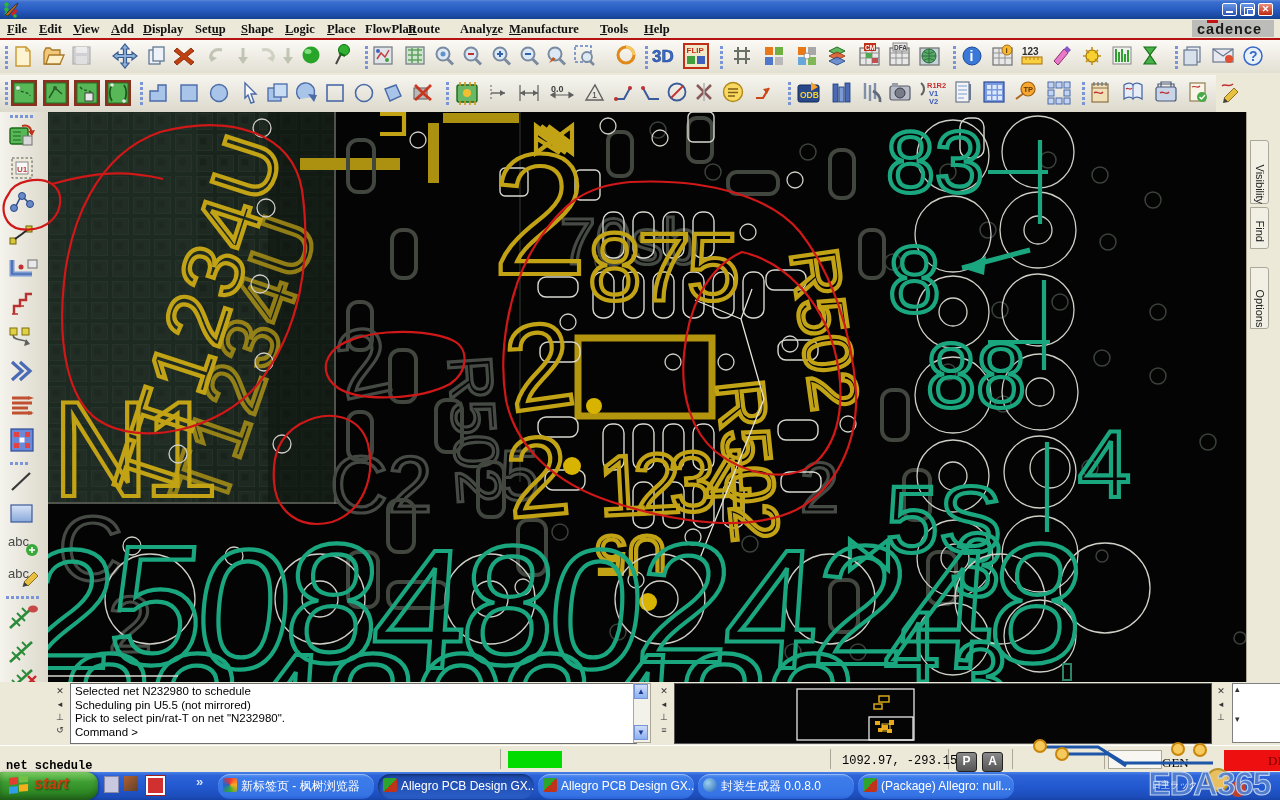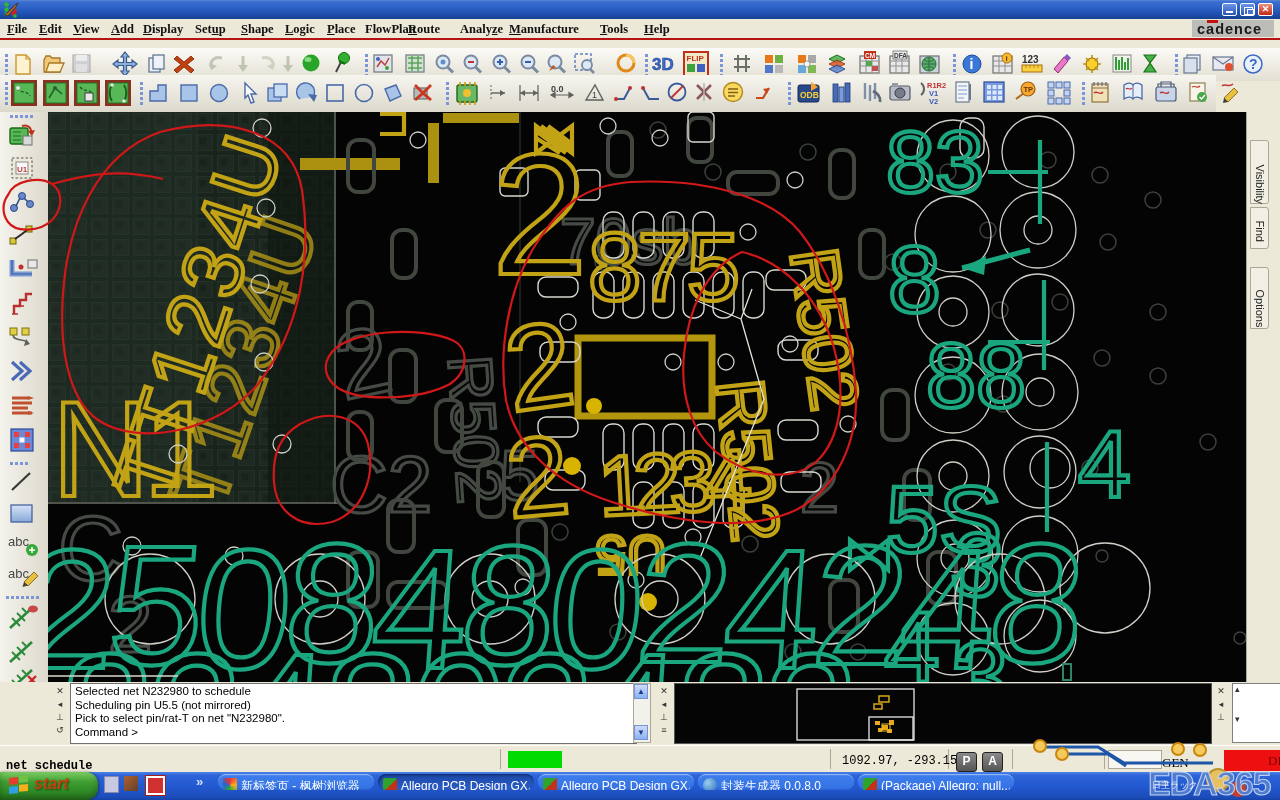--- a/index.html
+++ b/index.html
@@ -5,33 +5,33 @@
 .abs{position:absolute;}
 #titlebar{left:0;top:0;width:1280px;height:19px;background:linear-gradient(180deg,#5a86d7 0%,#3a6fd0 10%,#2b5fc4 45%,#1e4fae 75%,#15418f 100%);}
 #titletxt{left:22px;top:2px;color:#fff;font-family:"Liberation Serif",serif;font-weight:bold;font-size:13px;letter-spacing:0.6px;white-space:nowrap;}
 .wbtn{top:3px;width:15px;height:13px;border-radius:2px;border:1px solid #fff;box-sizing:border-box;font-size:9px;color:#fff;text-align:center;line-height:11px;}
 #menubar{left:0;top:19px;width:1160px;height:19px;background:#ece9d8;}
 .mi{position:absolute;top:3px;font-family:"Liberation Serif",serif;font-weight:bold;font-size:12.5px;color:#111;}
 .mi u{text-decoration-thickness:1px;}
 #cadlogo{left:1192px;top:20px;width:82px;height:17px;background:#bcbcb8;}
 #cadtxt{left:1197px;top:21px;font-family:"Liberation Sans",sans-serif;font-weight:bold;font-size:14.5px;color:#1a1a1a;letter-spacing:1px;}
 #redline{left:0;top:38px;width:1280px;height:2px;background:#b51212;}
-#tb1{left:0;top:48px;width:1280px;height:33px;background:linear-gradient(180deg,#fbfaf6,#e2dfd2);}
+#tb1{left:0;top:40px;width:1280px;height:33px;background:linear-gradient(180deg,#fbfaf6,#e2dfd2);}
 #tb2{left:0;top:75px;width:1216px;height:37px;background:linear-gradient(180deg,#f6f5ef,#dcd9cc);}
 #leftbar{left:0;top:112px;width:48px;height:570px;background:linear-gradient(90deg,#f4f3ec,#ddd9cc);}
 #canvas{left:48px;top:112px;width:1198px;height:570px;background:#040404;}
 #righttabs{left:1246px;top:112px;width:34px;height:570px;background:#ece9d8;border-left:1px solid #aca899;}
 .vtab{position:absolute;left:3px;width:17px;background:#f2f0e4;border:1px solid #aca899;border-radius:0 3px 3px 0;}
 .vtab span{display:block;transform:rotate(90deg);transform-origin:center;font-size:11px;color:#222;white-space:nowrap;}
 #console{left:0;top:682px;width:1280px;height:63px;background:#ece9d8;}
 #statusbar{left:0;top:745px;width:1280px;height:27px;background:#ece9d8;border-top:1px solid #fff;}
 #taskbar{left:0;top:772px;width:1280px;height:28px;background:linear-gradient(180deg,#4b83e8 0%,#2e64d8 12%,#2258cf 55%,#1c4cb8 90%,#1643a8 100%);}
 #startbtn{left:0;top:772px;width:98px;height:28px;border-radius:0 12px 12px 0;background:linear-gradient(180deg,#7ecf64 0%,#3f9e33 35%,#2f8b25 70%,#27751e 100%);box-shadow:inset 0 -3px 6px rgba(0,0,0,.25),1px 0 3px rgba(0,0,0,.4);}
 #starttxt{left:34px;top:775px;color:#c2410c;font-style:italic;font-weight:bold;font-size:16px;text-shadow:1px 1px 2px rgba(0,0,0,.5);}
-.taskbtn{position:absolute;top:2px;width:156px;height:16px;border-radius:12px;background:linear-gradient(180deg,#5f96f2 0%,#3d7cea 15%,#3674e6 85%,#2a62d4 100%);box-shadow:inset 0 1px 0 rgba(255,255,255,.35);color:#fff;font-size:12px;line-height:24px;white-space:nowrap;overflow:hidden;}
+.taskbtn{position:absolute;top:2px;width:156px;height:25px;border-radius:12px;background:linear-gradient(180deg,#5f96f2 0%,#3d7cea 15%,#3674e6 85%,#2a62d4 100%);box-shadow:inset 0 1px 0 rgba(255,255,255,.35);color:#fff;font-size:12px;line-height:24px;white-space:nowrap;overflow:hidden;}
 .taskbtn .ti{display:inline-block;width:14px;height:14px;vertical-align:-2px;margin:0 4px 0 5px;border-radius:2px;}
 #ovl{left:0;top:0;width:1280px;height:800px;pointer-events:none;}
 .conbtnstrip{position:absolute;width:16px;font-size:9px;color:#333;text-align:center;}
 </style></head>
 <body>
 <div id="screen">
   <div class="abs" id="titlebar"></div>
   <svg class="abs" style="left:3px;top:1px" width="17" height="17" viewBox="0 0 17 17">
     <circle cx="3.5" cy="3.5" r="2.2" fill="#2db82d"></circle>
       <circle cx="3.5" cy="8.5" r="2.2" fill="#2db82d"></circle>

